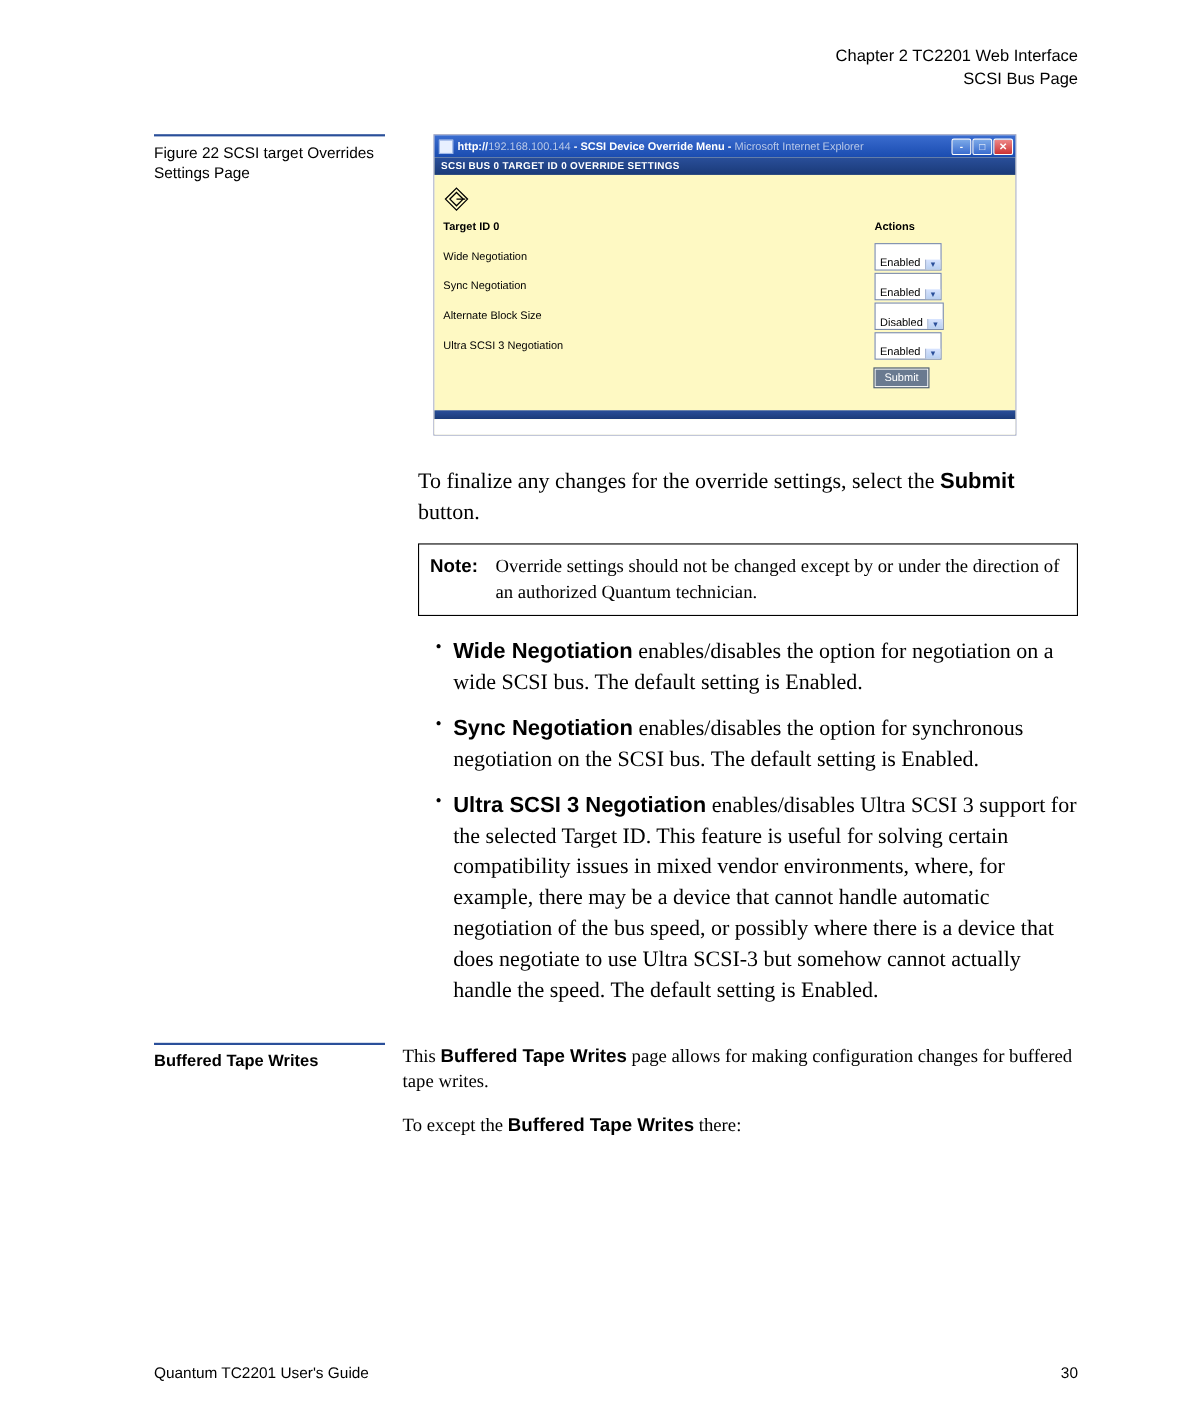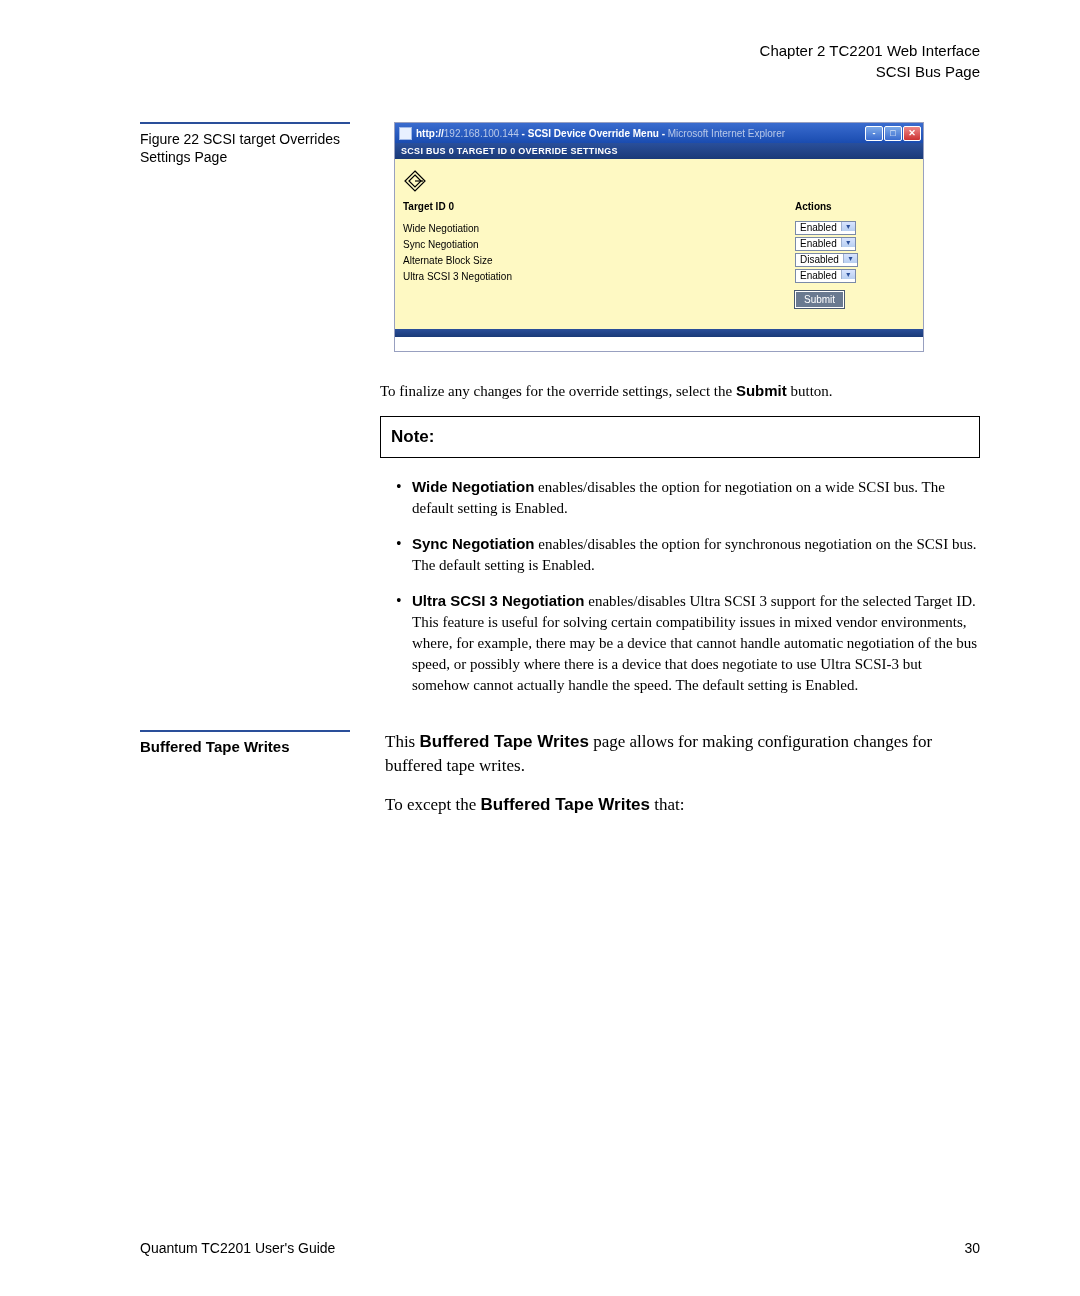--- a/index.html
+++ b/index.html
@@ -110,23 +110,23 @@
     display: flex; justify-content: space-between;
     font-size: 10px;
     padding: 1px 0;
     align-items: center;
   }
   .cfg-row .rh { width: 120px; }
   .faux-select {
     display: inline-flex;
     border: 1px solid #7a8aa8;
     background: #fff;
-    height: 14px;
-    font-size: 10px;
-    align-items: flex-start;
+    height: 25px;
+    font-size: 10px;
+    align-items: flex-end;
   }
   .faux-select .val {
     padding: 0 4px;
     min-width: 40px;
     display: flex; align-items: center;
   }
   .faux-select .arrow {
     width: 14px;
     background: linear-gradient(#d8e4ff,#b8cff0);
     border-left: 1px solid #9fb0d0;
@@ -192,21 +192,21 @@
       linear-gradient(135deg, transparent 65%, #b0a890 65%, #b0a890 68%, transparent 68%),
       linear-gradient(135deg, transparent 75%, #b0a890 75%, #b0a890 78%, transparent 78%);
   }
 
   
   .body-col {
     margin-left: 240px;
     margin-top: 28px;
   }
   .body-col p, .body-col ul {
-    font-size: 15px;
+    font-size: 20px;
     line-height: 1.4;
     margin-bottom: 14px;
   }
   .note-box {
     border: 1px solid #000;
     padding: 8px 10px;
     margin: 10px 0 18px;
     font-size: 17px;
     line-height: 1.4;
     display: flex;
@@ -243,21 +243,21 @@
   }
   .section-label-col .rule {
     border-top: 2px solid #2a4f9a;
     margin-bottom: 6px;
   }
   .section-body-col {
     flex: 1;
     font-size: 17px;
     line-height: 1.4;
   }
-  .section-body-col p { margin-bottom: 16px; margin-left: 19px; }
+  .section-body-col p { margin-bottom: 16px; }
 
   .footer {
     position: absolute;
     bottom: 40px;
     left: 140px; right: 100px;
     display: flex; justify-content: space-between;
     font-family: Arial, Helvetica, sans-serif;
     font-size: 14px;
   }
 </style>
@@ -365,20 +365,21 @@
     </div>
   </div>
 
   <div class="body-col">
     <p>
       <span>To finalize any changes for the override settings, select the </span><span class="hv">Submit</span><span> button.</span>
     </p>
 
     <div class="note-box">
       <span class="nlabel">Note:</span>
+      <span>Override settings should not be changed except by or under the direction of an authorized Quantum technician.</span>
     </div>
 
     <ul class="bullets">
       <li>
         <span class="hv">Wide Negotiation</span><span> enables/disables the option for negotiation on a wide SCSI bus. The default setting is Enabled.</span>
       </li>
       <li>
         <span class="hv">Sync Negotiation</span><span> enables/disables the option for synchronous negotiation on the SCSI bus. The default setting is Enabled.</span>
       </li>
       <li>
@@ -390,21 +391,21 @@
   <div class="section-row">
     <div class="section-label-col">
       <div class="rule"></div>
       <div>Buffered Tape Writes</div>
     </div>
     <div class="section-body-col">
       <p>
         <span>This </span><span class="hv">Buffered Tape Writes</span><span> page allows for making configuration changes for buffered tape writes.</span>
       </p>
       <p>
-        <span>To except the </span><span class="hv">Buffered Tape Writes</span><span> that:</span>
+        <span>To except the </span><span class="hv">Buffered Tape Writes</span><span> there:</span>
       </p>
     </div>
   </div>
 
 </div>
 
 <div class="footer">
   <span>Quantum TC2201 User's Guide</span>
   <span>30</span>
 </div>

